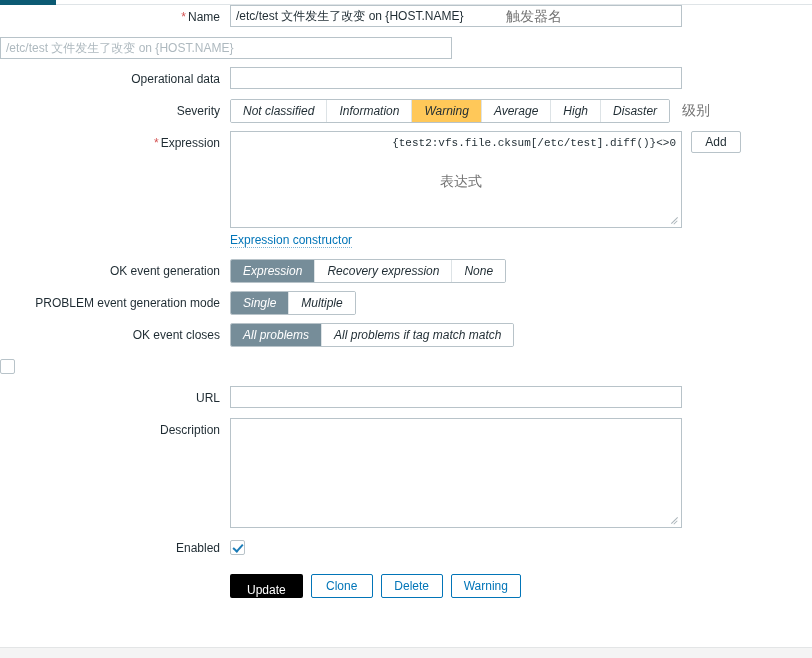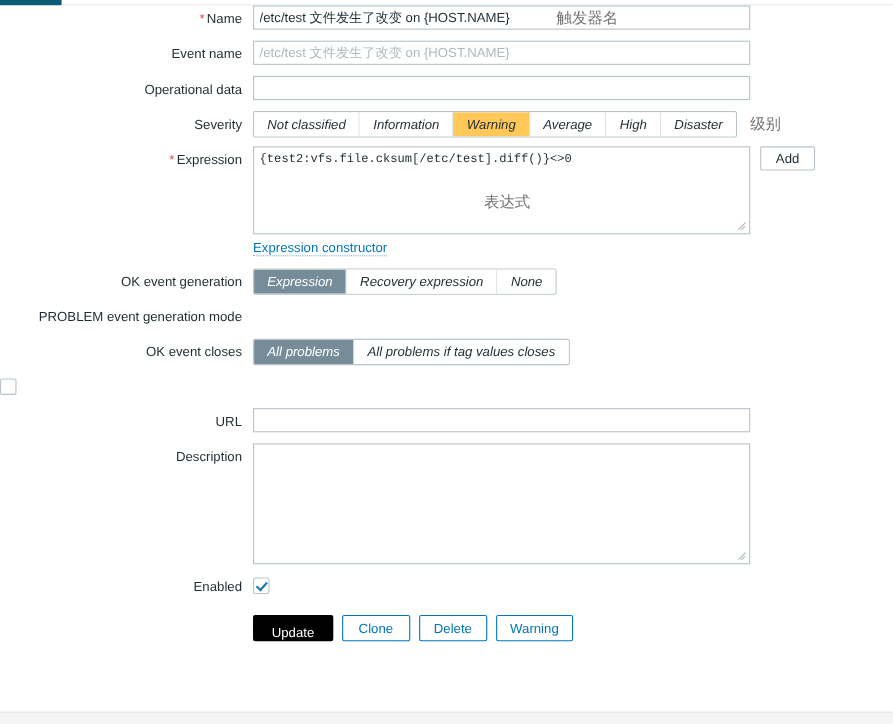--- a/index.html
+++ b/index.html
@@ -109,21 +109,21 @@
     font-family: "Liberation Mono", "DejaVu Sans Mono", monospace;
     font-size: 11px;
     color: #1f2c33;
     padding: 4px 5px;
     outline: none;
     resize: none;
     overflow: hidden;
     display: block;
     line-height: 14px;
   }
-  .ta-expr { height: 80px; }
+  .ta-expr { height: 97px; text-align: right; }
   .ta-desc {
     height: 110px;
     font-family: "Liberation Sans", "DejaVu Sans", sans-serif;
     font-size: 12px;
   }
   .resize-grip {
     position: absolute;
     width: 10px; height: 10px;
     pointer-events: none;
   }
@@ -272,21 +272,20 @@
       <div class="lbl">
         <span class="req">*</span><span>Name</span>
       </div>
       <div class="fld">
         <input class="txt" type="text" value="/etc/test 文件发生了改变 on {HOST.NAME}" style="">
         <span class="annot annot-name">触发器名</span>
       </div>
     </div>
 
     <div class="row">
-      <div class="lbl">Event name</div>
       <div class="fld">
         <input class="txt" type="text" placeholder="/etc/test 文件发生了改变 on {HOST.NAME}" style="">
       </div>
     </div>
 
     <div class="row">
       <div class="lbl">Operational data</div>
       <div class="fld">
         <input class="txt" type="text" placeholder="" style="">
       </div>
@@ -332,28 +331,34 @@
         <div class="seg">
           <div class="opt sel-gray">Expression</div>
           <div class="opt">Recovery expression</div>
           <div class="opt">None</div>
         </div>
       </div>
     </div>
 
     <div class="row">
       <div class="lbl">PROBLEM event generation mode</div>
+      <div class="fld">
+        <div class="seg">
+          <div class="opt sel-gray">Single</div>
+          <div class="opt">Multiple</div>
+        </div>
+      </div>
     </div>
 
     <div class="row">
       <div class="lbl">OK event closes</div>
       <div class="fld">
         <div class="seg">
           <div class="opt sel-gray">All problems</div>
-          <div class="opt">All problems if tag values closes</div>
+          <div class="opt">All problems if tag match match</div>
         </div>
       </div>
     </div>
 
     <div class="row">
       <div class="fld">
         <span class="cb"></span>
       </div>
     </div>
 

